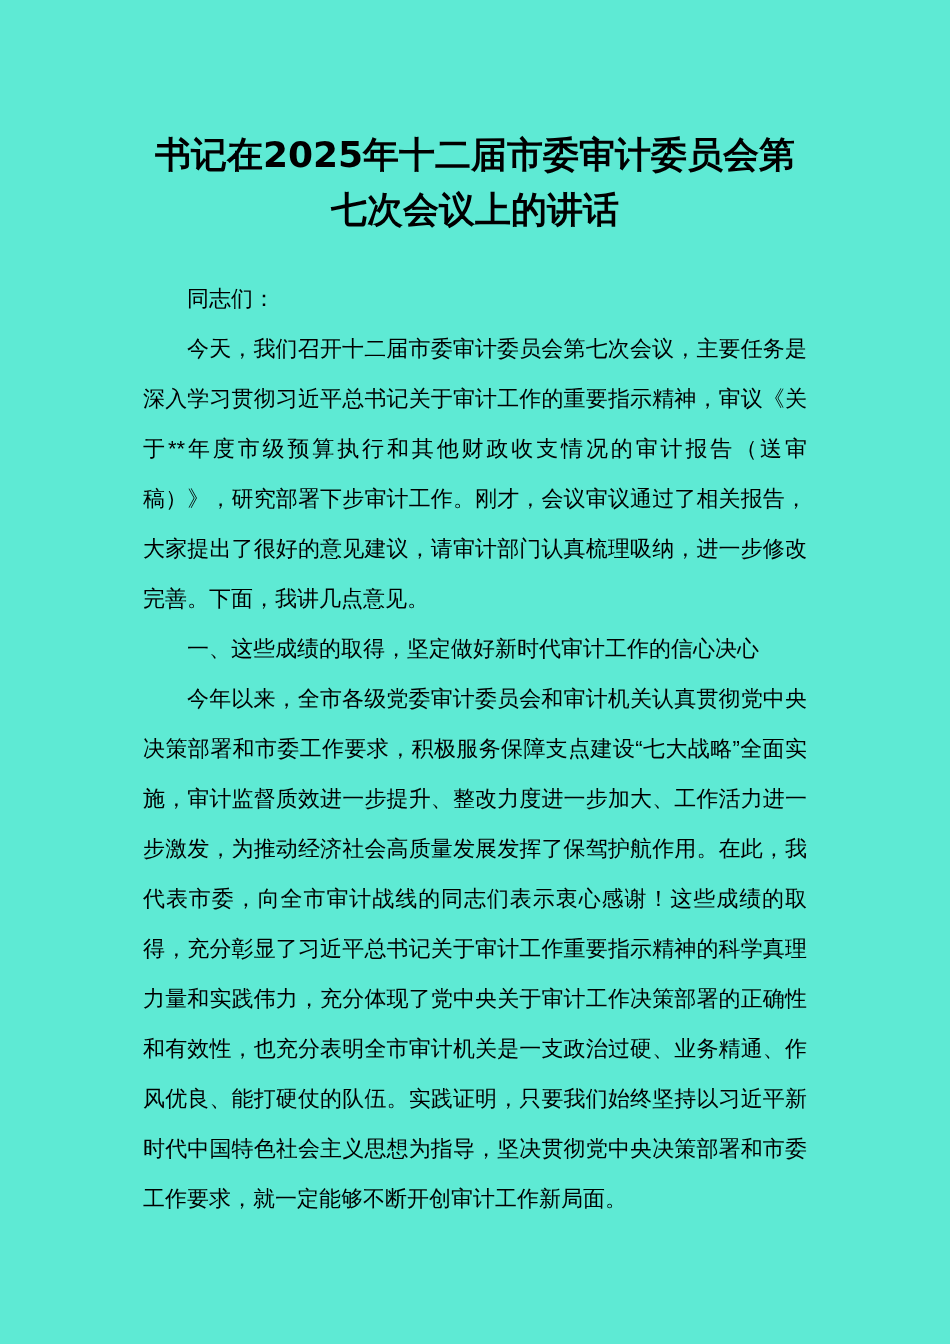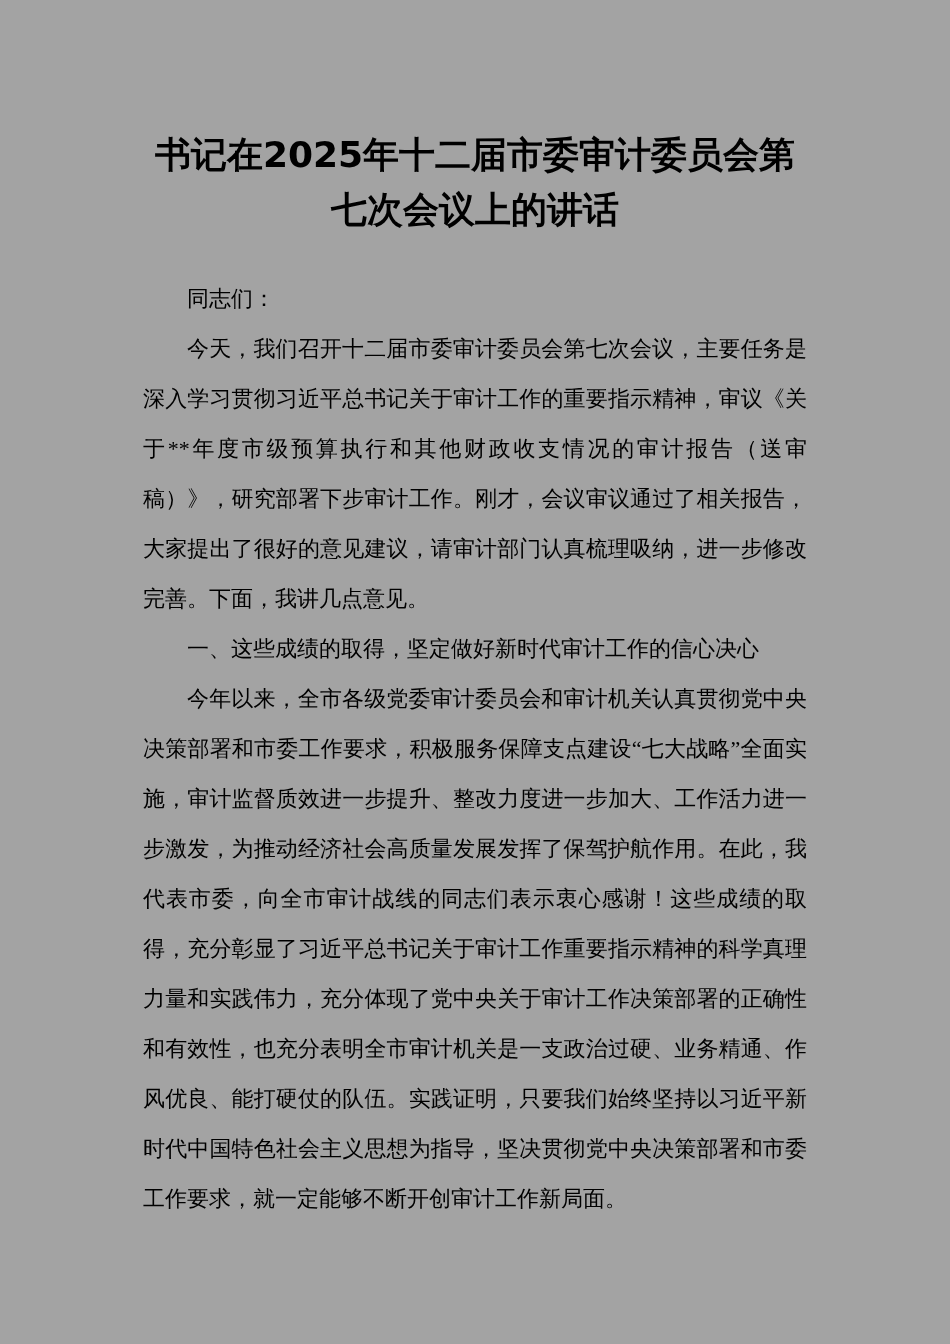--- a/index.html
+++ b/index.html
@@ -5,38 +5,38 @@
   html, body {
     margin: 0;
     padding: 0;
     background: #ffffff;
   }
   .page {
     position: relative;
     width: 950px;
     height: 1344px;
     margin: 0;
-    background: #a3a3a3;
+    background: #5eead4;
     box-sizing: border-box;
     padding: 127px 143px 40px 143px;
     overflow: hidden;
     color: #000000;
   }
   .doc-title {
     font-family: "DejaVu Sans", "Liberation Sans", sans-serif;
     font-weight: bold;
     font-size: 36px;
     line-height: 55px;
     text-align: center;
     color: #000000;
     margin: 0 0 37px 0;
     padding: 0;
   }
   .para {
-    font-family: Liberation Serif, serif;
+    font-family: Liberation Sans, sans-serif;
     font-size: 22px;
     line-height: 50px;
     color: #000000;
     text-align: justify;
     text-justify: inter-ideograph;
     text-indent: 2em;
     margin: 0;
     padding: 0;
   }
 </style>

